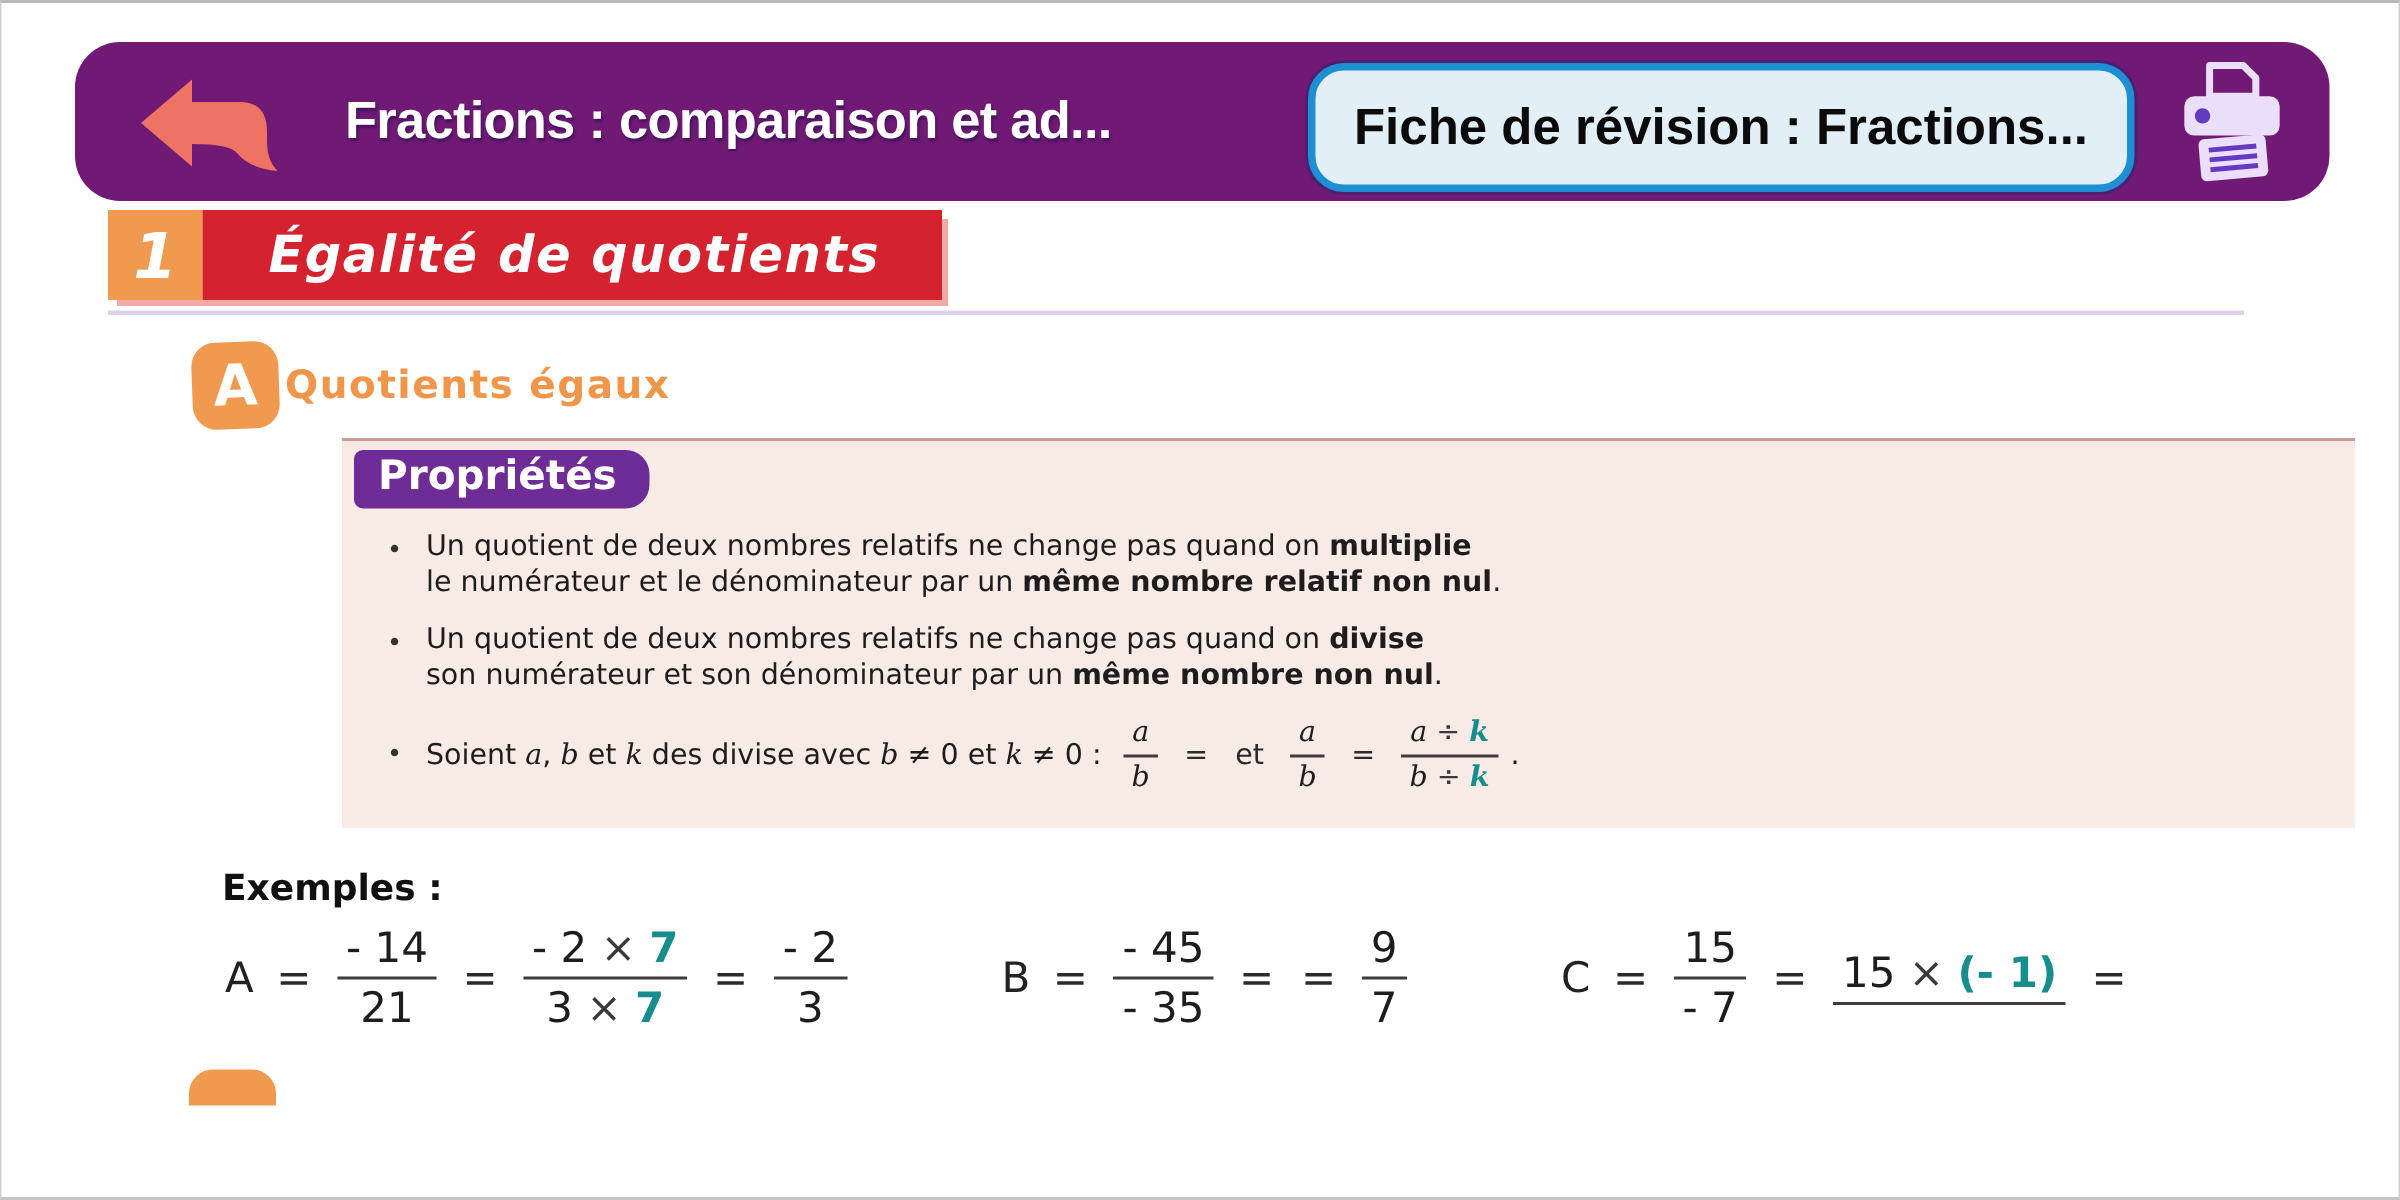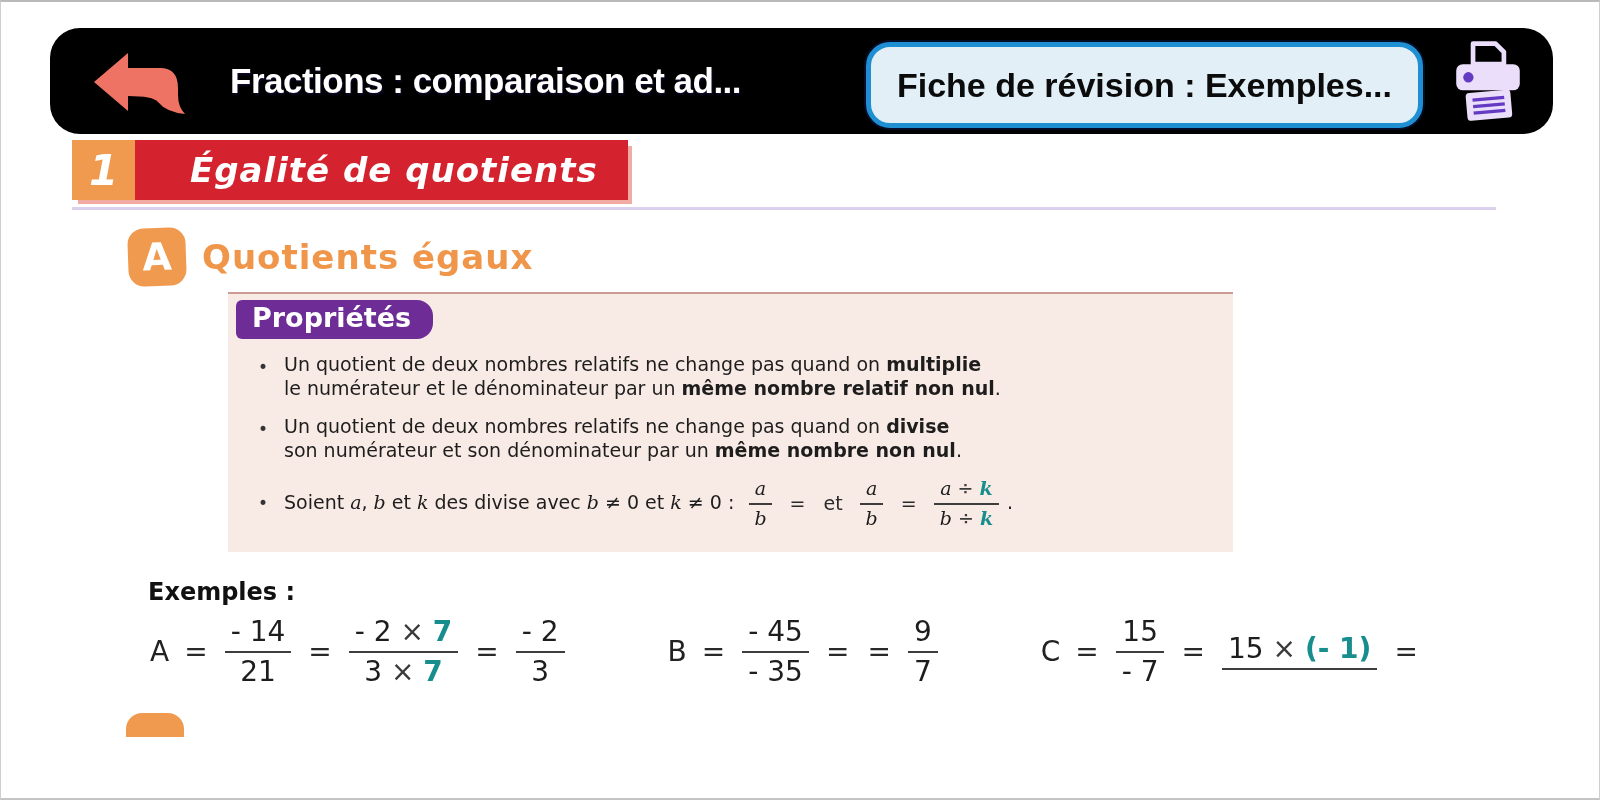--- a/index.html
+++ b/index.html
@@ -2,53 +2,53 @@
 <html><head>
 <meta charset="utf-8">
 <style>
   html,body{margin:0;padding:0;background:#fff;}
   body{width:1600px;height:800px;position:relative;overflow:hidden;
        font-family:"DejaVu Sans",sans-serif;color:#1d1d1d;}
   .frame{position:absolute;inset:0;border:1px solid #cfcfcf;border-top:2px solid #b9b9b9;
          border-bottom:2px solid #c4c4c4;pointer-events:none;z-index:50;}
 
   
-  .topbar{margin:28px 47px 0 50px;height:106px;background:#000000;border-radius:30px;
+  .topbar{margin:28px 47px 0 50px;height:106px;background:#701a75;border-radius:30px;
           display:flex;align-items:center;padding:0 22px 0 38px;box-sizing:border-box;}
   .backbtn{background:none;border:none;padding:0;cursor:pointer;width:104px;height:76px;flex:0 0 auto;}
   .title{flex:1;margin-left:38px;color:#fff;font-weight:bold;font-size:35px;
          font-family:"Liberation Sans",sans-serif;letter-spacing:-0.5px;
          text-shadow:1px 2px 2px rgba(30,15,70,.55);white-space:nowrap;overflow:hidden;}
   .tabpill{background:#e2eff7;border:5px solid #1e8fd2;border-radius:24px;height:86px;
            margin-top:8px;display:flex;align-items:center;padding:0 26px;box-sizing:border-box;
            font-family:"Liberation Sans",sans-serif;font-weight:bold;font-size:34px;color:#0b0b0b;
            box-shadow:0 0 0 2px rgba(15,40,110,.35);white-space:nowrap;cursor:pointer;}
   .printbtn{background:none;border:none;padding:0;margin-left:22px;cursor:pointer;
             width:86px;height:90px;flex:0 0 auto;}
 
   
   .banner{margin:6px 0 0 72px;display:flex;height:60px;width:556px;
           box-shadow:5px 5px 0 -1px #f1aba3;}
   .banner-num{width:63px;background:#f09a4f;color:#fff;font-weight:bold;font-style:italic;
               font-size:42px;display:flex;align-items:center;justify-content:center;
               font-family:"DejaVu Sans",sans-serif;}
   .banner-title{flex:1;background:#d4232e;color:#fff;font-weight:bold;font-style:italic;
-                font-size:34px;display:flex;align-items:center;padding-left:55px;
+                font-size:34px;display:flex;align-items:center;padding-left:44px;
                 letter-spacing:1px;}
   .faint-rule{margin:7px 0 0 72px;width:1424px;height:3px;background:#cfc0e8;opacity:.75;}
 
   
   .sub{margin:18px 0 0 128px;display:flex;align-items:center;}
   .badgeA{width:58px;height:58px;background:#f09a4f;border-radius:16px;transform:rotate(-2deg);
           color:#fff;font-weight:bold;font-size:38px;display:flex;align-items:center;
           justify-content:center;}
-  .subtitle{margin-left:16px;color:#f0964a;font-weight:bold;font-size:34px;letter-spacing:1px;}
+  .subtitle{margin-left:4px;color:#f0964a;font-weight:bold;font-size:26px;letter-spacing:1px;}
 
   
-  .propbox{margin:6px 0 0 228px;width:1005px;background:#f8eae4;box-sizing:border-box;
+  .propbox{margin:6px 0 0 228px;width:1342px;background:#f8eae4;box-sizing:border-box;
            border-top:2px solid #cc9b94;padding:4px 26px 22px 8px;}
   .proptag{display:inline-block;background:#6e2d96;color:#fff;font-weight:bold;font-size:27px;
            padding:2px 22px 6px 16px;border-radius:6px 16px 16px 6px;margin-top:2px;}
   .props-list{list-style:none;margin:10px 0 0 0;padding:0 0 0 18px;}
   .props-list li{position:relative;padding-left:30px;font-size:19px;line-height:1.28;
                  margin-top:13px;}
   .props-list li::before{content:"•";position:absolute;left:4px;top:5px;font-size:17px;color:#333;}
   .props-list li.mathline::before{top:50%;transform:translateY(-50%);}
   .props-list li.mathline{margin-top:16px;}
   .bold{font-weight:bold;}
@@ -77,21 +77,21 @@
 
 <div class="frame"></div>
 
 <header class="topbar">
   <button class="backbtn">
     <svg width="104" height="76" viewBox="0 0 104 76">
       <path d="M40 10 L40 25 L72 25 Q90 25 90 45 L90 52 Q90 64 97 71 Q78 69 70 59 Q65 53 40 53 L40 68 L6 39 Z" fill="#ee7364"></path>
     </svg>
   </button>
   <div class="title">Fractions : comparaison et ad...</div>
-  <div class="tabpill">Fiche de révision : Exemples...</div>
+  <div class="tabpill">Fiche de révision : Fractions...</div>
   <button class="printbtn">
     <svg width="86" height="90" viewBox="0 0 92 92">
       <path d="M30 6 h24 l9 9 v13 h-33 z" fill="none" stroke="#eadefb" stroke-width="5" stroke-linejoin="round"></path>
       <rect x="12" y="28" width="68" height="28" rx="7" fill="#eadefb"></rect>
       <circle cx="25" cy="42" r="5.5" fill="#653ac2"></circle>
       <g transform="rotate(-5 46 72)">
         <rect x="23" y="57" width="48" height="30" rx="4" fill="#eadefb"></rect>
         <line x1="30" y1="65" x2="64" y2="65" stroke="#653ac2" stroke-width="3.5"></line>
         <line x1="30" y1="72" x2="64" y2="72" stroke="#653ac2" stroke-width="3.5"></line>
         <line x1="30" y1="79" x2="64" y2="79" stroke="#653ac2" stroke-width="3.5"></line>

